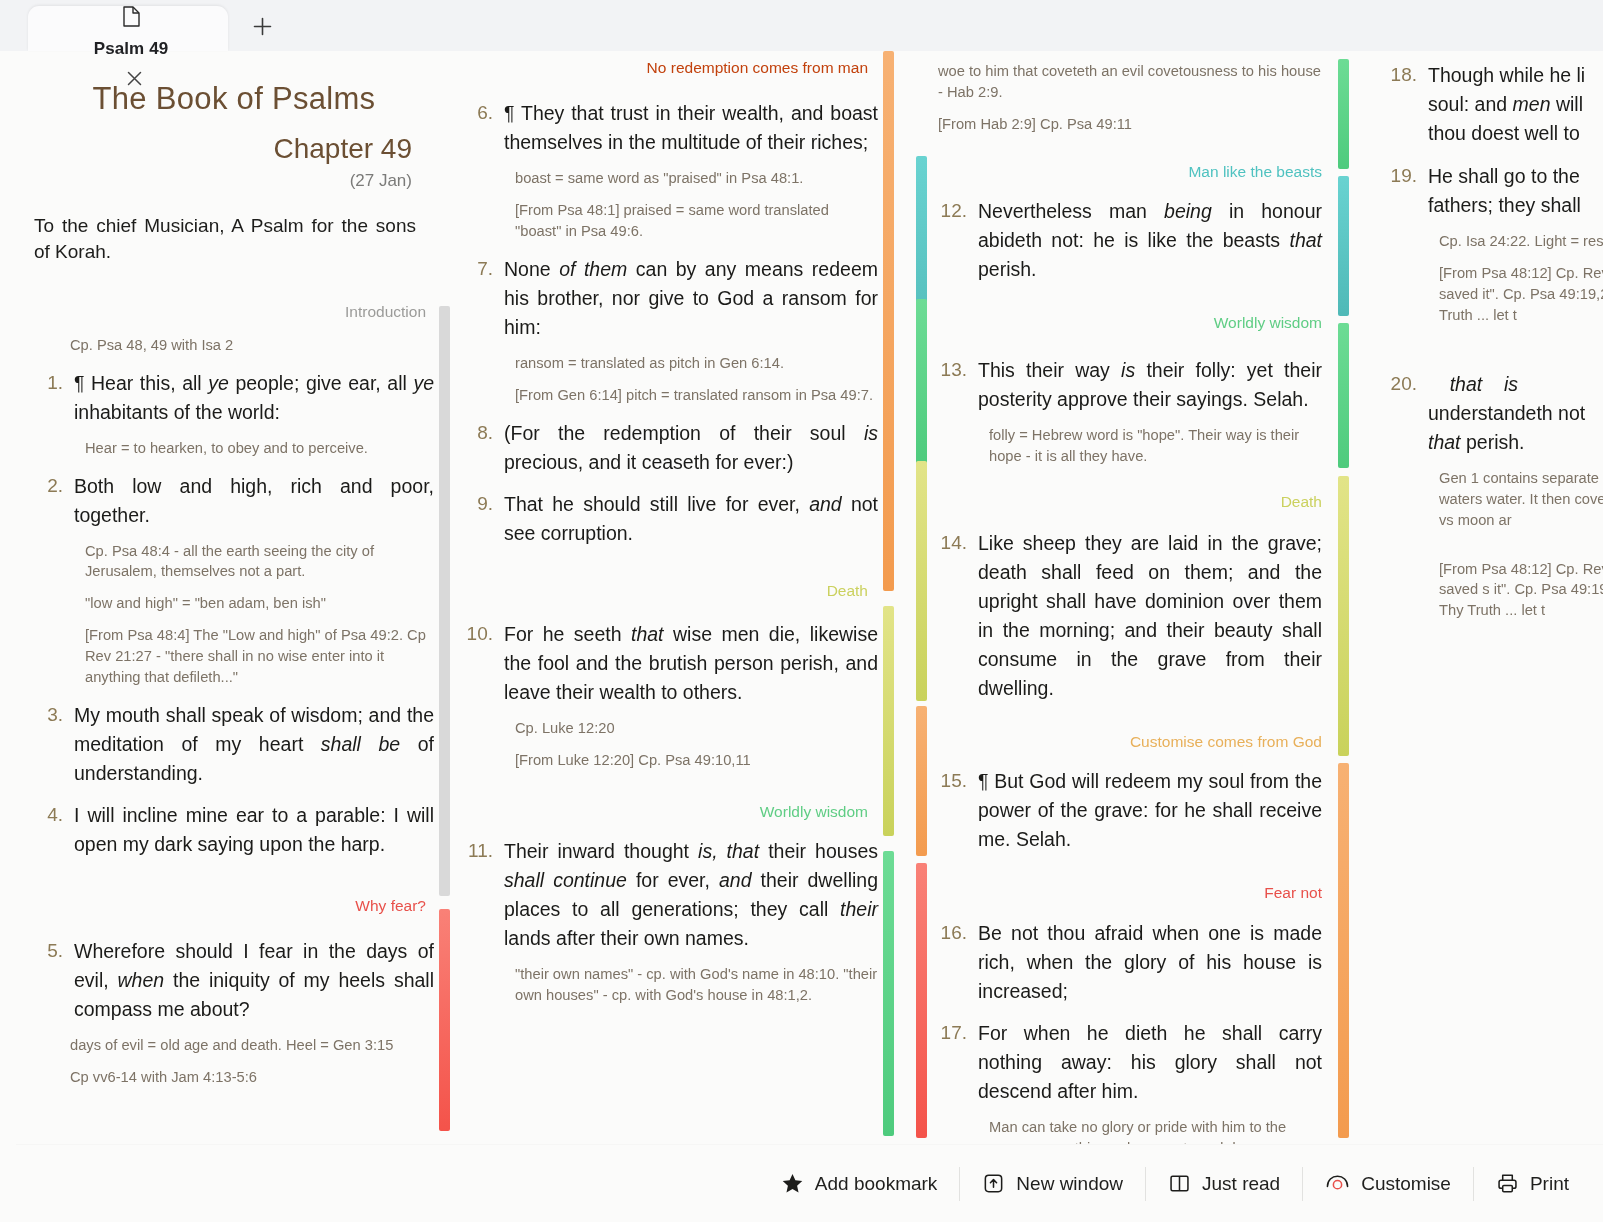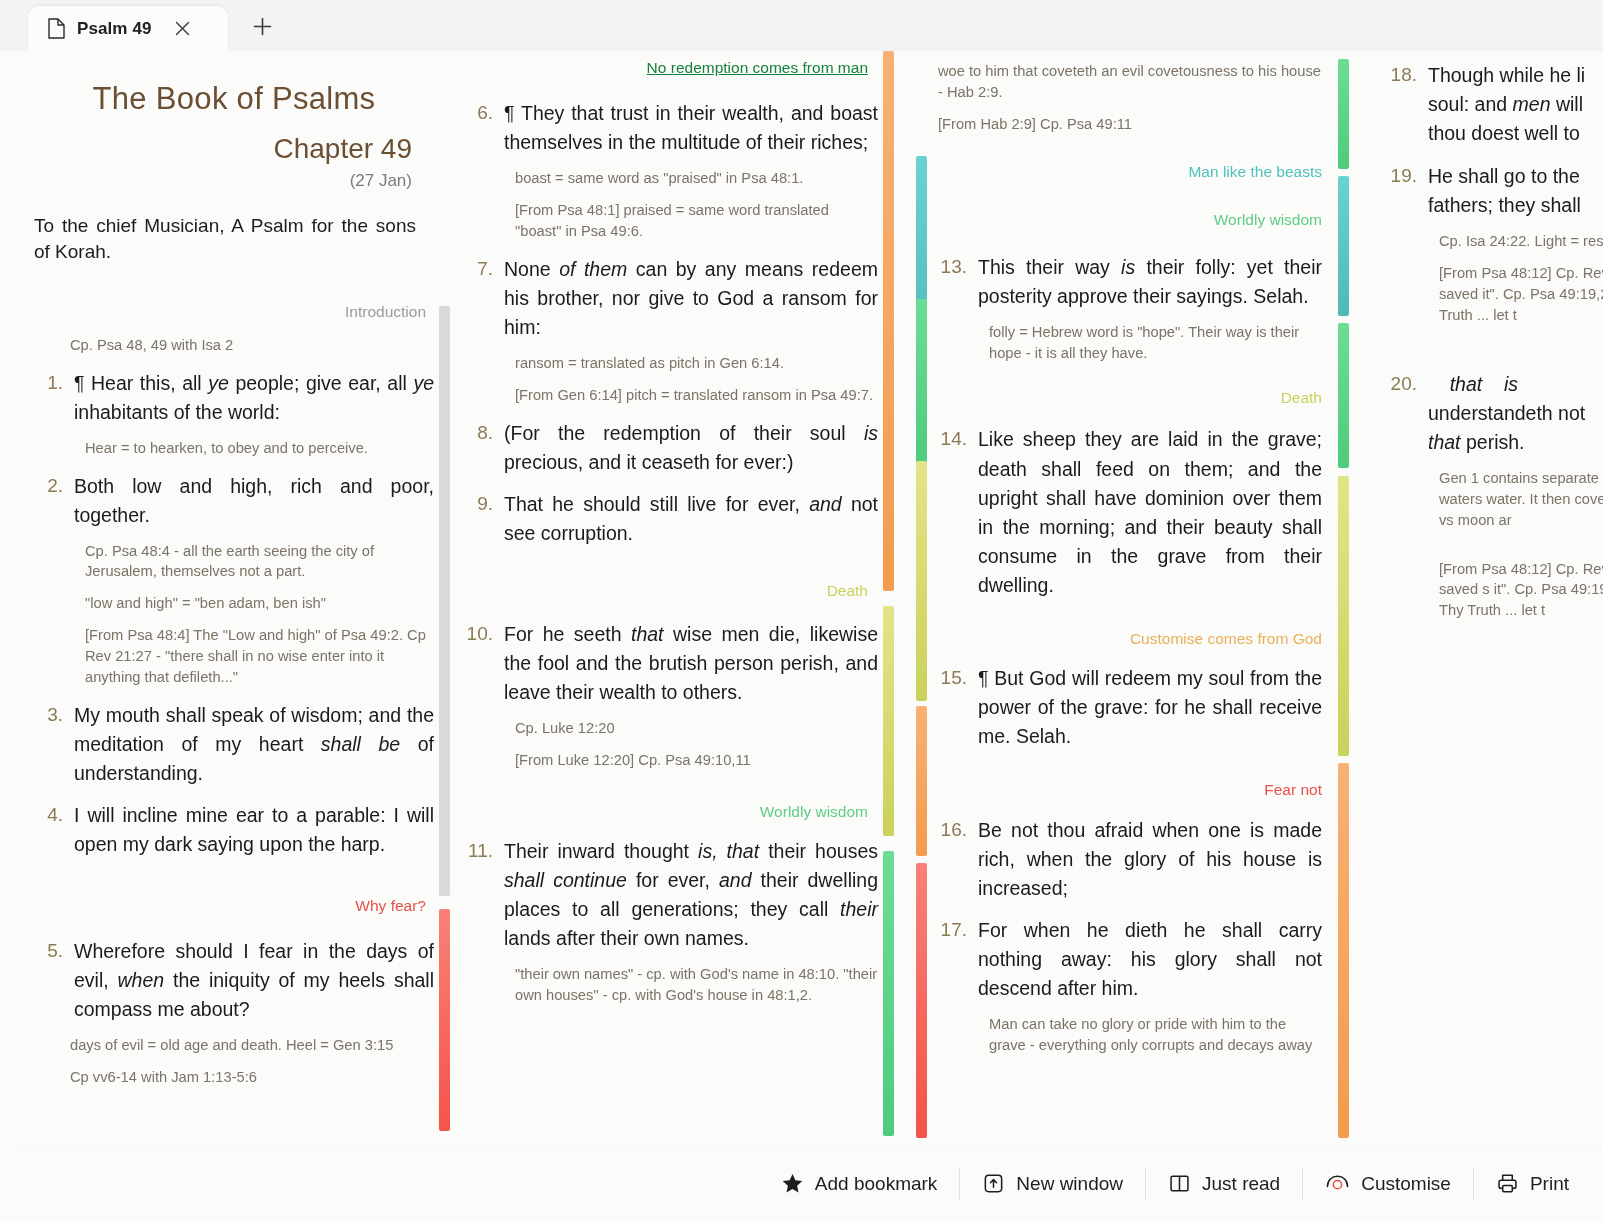--- a/index.html
+++ b/index.html
@@ -23,20 +23,21 @@
   .tab {
     height: 45px;
     min-width: 200px;
     background: #fbfbfc;
     border-radius: 11px 11px 0 0;
     display: flex;
     align-items: center;
     gap: 12px;
     padding: 0 14px 0 20px;
     box-shadow: 0 -1px 3px rgba(0,0,0,.07);
+    flex-direction: column;
   }
   .tab .doc-icon { width: 17px; height: 21px; flex: none; }
   .tab-title {
     font-size: 17px;
     font-weight: 600;
     color: #202124;
     white-space: nowrap;
     letter-spacing: .1px;
   }
   .tab-close {
@@ -264,32 +265,32 @@
           <div class="vtext">I will incline mine ear to a parable: I will open my dark saying upon the harp.</div>
         </div>
 
         <div class="section-label" style="color:#e8504a;margin-top:38px;">Why fear?</div>
 
         <div class="verse" style="margin-top:22px;">
           <div class="vnum">5.</div>
           <div class="vtext">Wherefore should I fear in the days of evil, <i>when</i> the iniquity of my heels shall compass me about?</div>
         </div>
         <div class="note" style="margin-left:36px;">days of evil = old age and death.   Heel = Gen 3:15</div>
-        <div class="note" style="margin-left:36px;">Cp vv6-14 with Jam 1:13-5:6</div>
+        <div class="note" style="margin-left:36px;">Cp vv6-14 with Jam 4:13-5:6</div>
       </div>
     </div>
 
     <div class="col col2">
       <div class="bars right">
         <div class="bar" style="top:0px;height:540px;background:linear-gradient(#f7b173,#f39b4e);"></div>
         <div class="bar" style="top:555px;height:230px;background:linear-gradient(#e2e488,#c9d25b);"></div>
         <div class="bar" style="top:800px;height:285px;background:linear-gradient(#6ddc95,#4ecb7d);"></div>
       </div>
       <div class="col-inner">
-        <div class="section-label" style="color:#15803d;margin-top:8px;padding-right:10px;text-decoration:underline;">No redemption comes from man</div>
+        <div class="section-label" style="color:#c2410c;margin-top:8px;padding-right:10px;">No redemption comes from man</div>
 
         <div class="verse" style="margin-top:22px;">
           <div class="vnum">6.</div>
           <div class="vtext">¶ They that trust in their wealth, and boast themselves in the multitude of their riches;</div>
         </div>
         <div class="note">boast = same word as "praised" in Psa 48:1.</div>
         <div class="note">[From Psa 48:1] praised = same word translated "boast" in Psa 49:6.</div>
 
         <div class="verse">
           <div class="vnum">7.</div>
@@ -334,20 +335,24 @@
         <div class="bar" style="top:410px;height:240px;background:linear-gradient(#e2e488,#c9d25b);"></div>
         <div class="bar" style="top:655px;height:150px;background:linear-gradient(#f7b173,#f39b4e);"></div>
         <div class="bar" style="top:812px;height:275px;background:linear-gradient(#f98177,#f4534a);"></div>
       </div>
       <div class="col-inner">
         <div class="note" style="margin-left:0;margin-top:10px;">woe to him that coveteth an evil covetousness to his house - Hab 2:9.</div>
         <div class="note" style="margin-left:0;">[From Hab 2:9] Cp. Psa 49:11</div>
 
         <div class="section-label" style="color:#4fc2c0;margin-top:28px;padding-right:0;">Man like the beasts</div>
 
+        <div class="verse" style="margin-top:16px;">
+          <div class="vnum">12.</div>
+          <div class="vtext">Nevertheless man <i>being</i> in honour abideth not: he is like the beasts <i>that</i> perish.</div>
+        </div>
 
         <div class="section-label" style="color:#5fcd84;margin-top:30px;padding-right:0;">Worldly wisdom</div>
 
         <div class="verse" style="margin-top:24px;">
           <div class="vnum">13.</div>
           <div class="vtext">This their way <i>is</i> their folly: yet their posterity approve their sayings. Selah.</div>
         </div>
         <div class="note">folly = Hebrew word is "hope".  Their way is their hope - it is all they have.</div>
 
         <div class="section-label" style="color:#cbd15e;margin-top:26px;padding-right:0;">Death</div>

